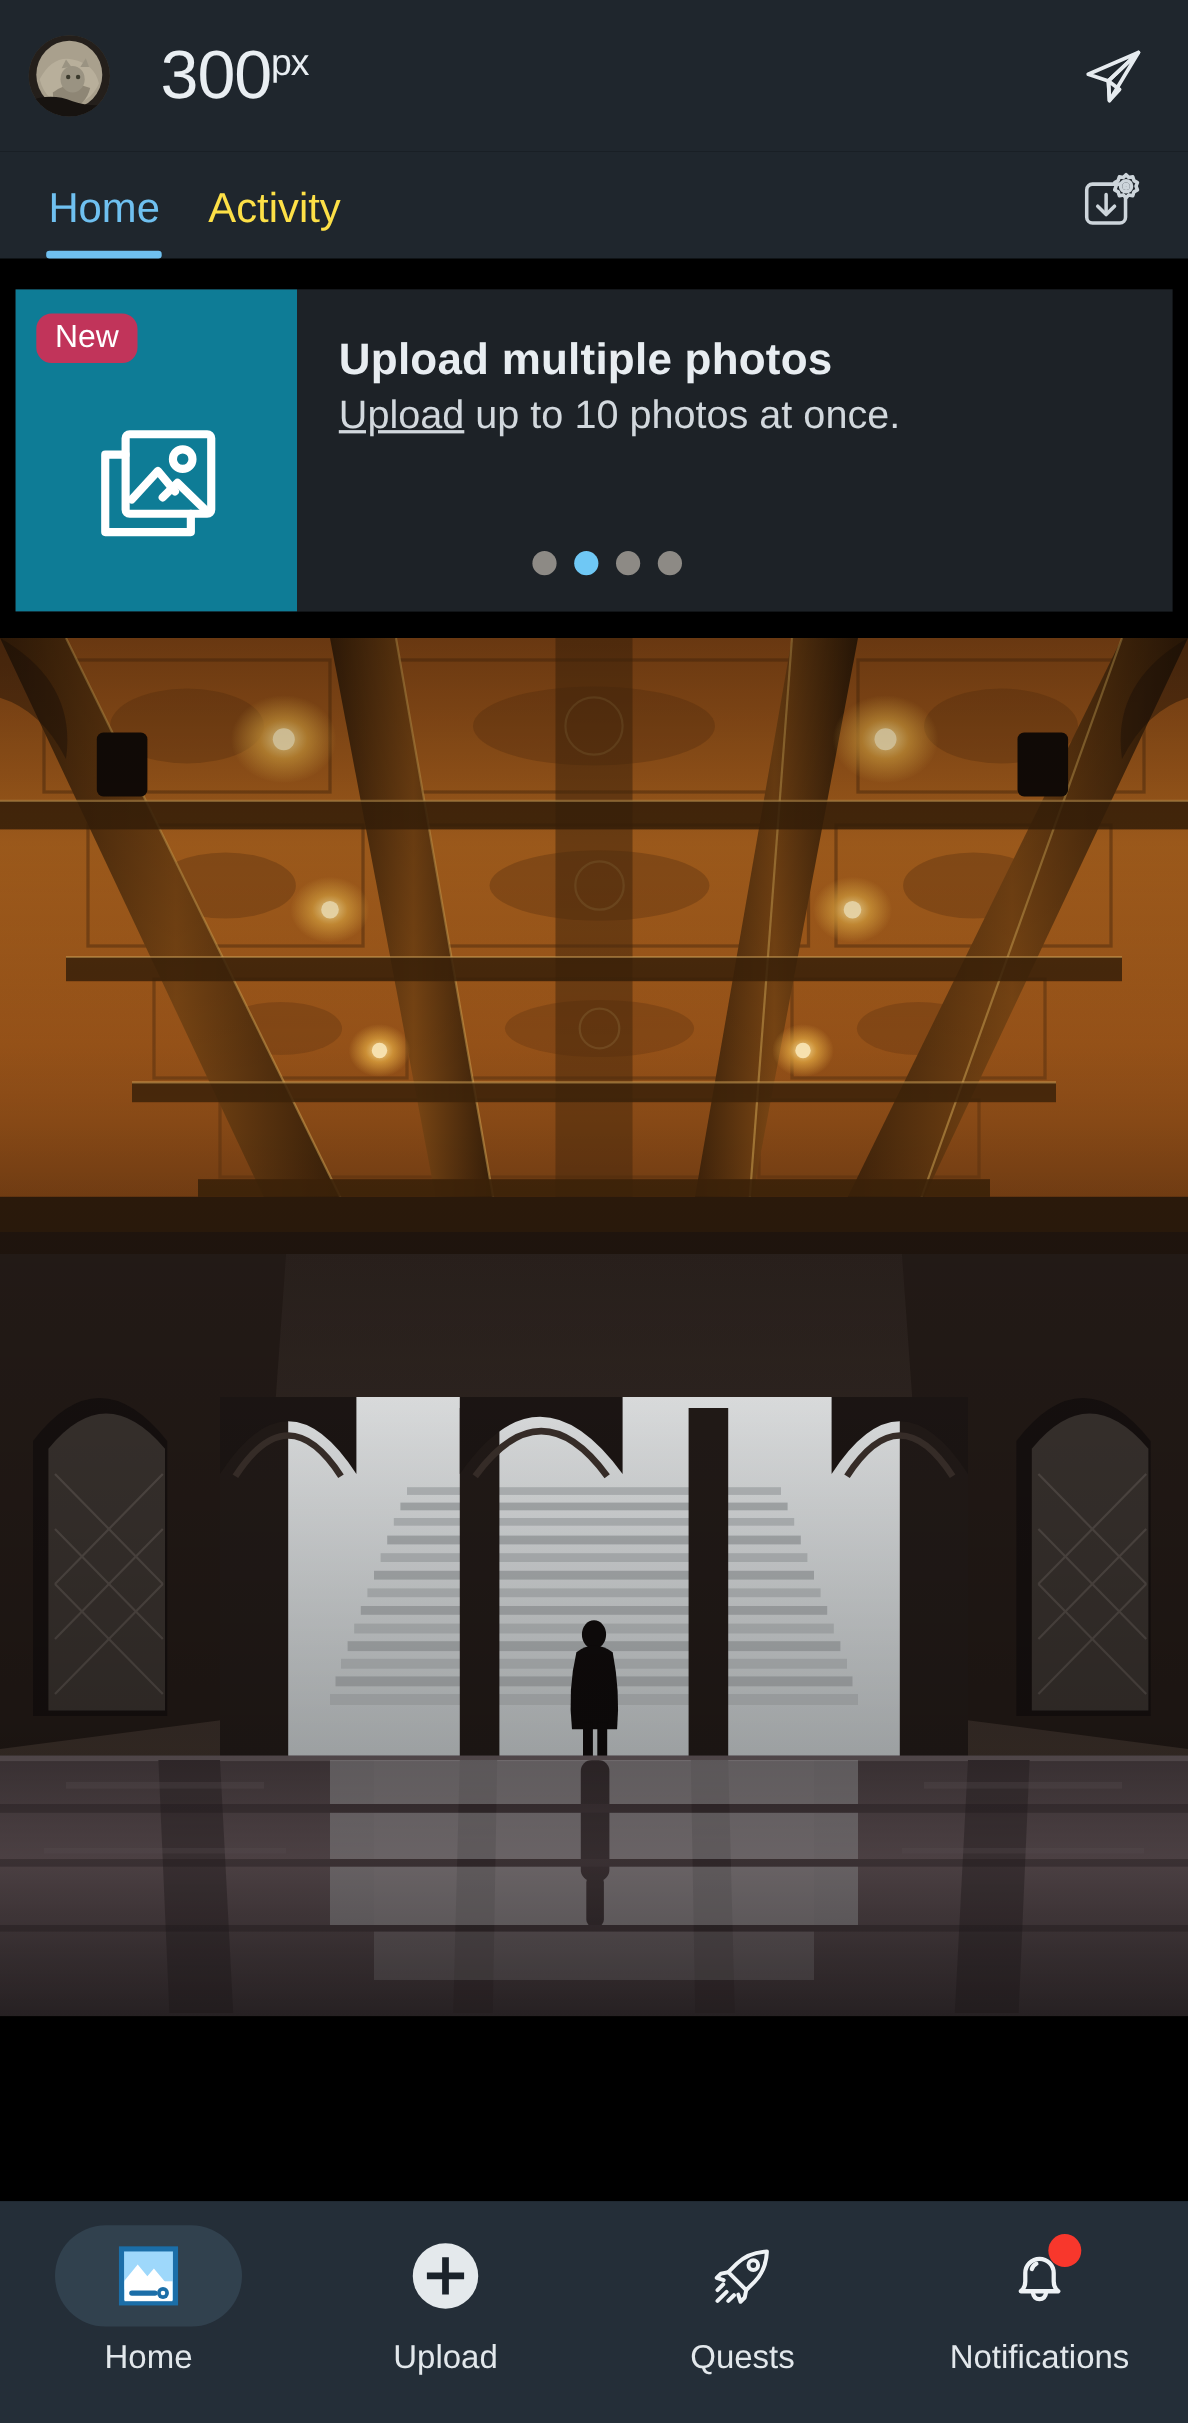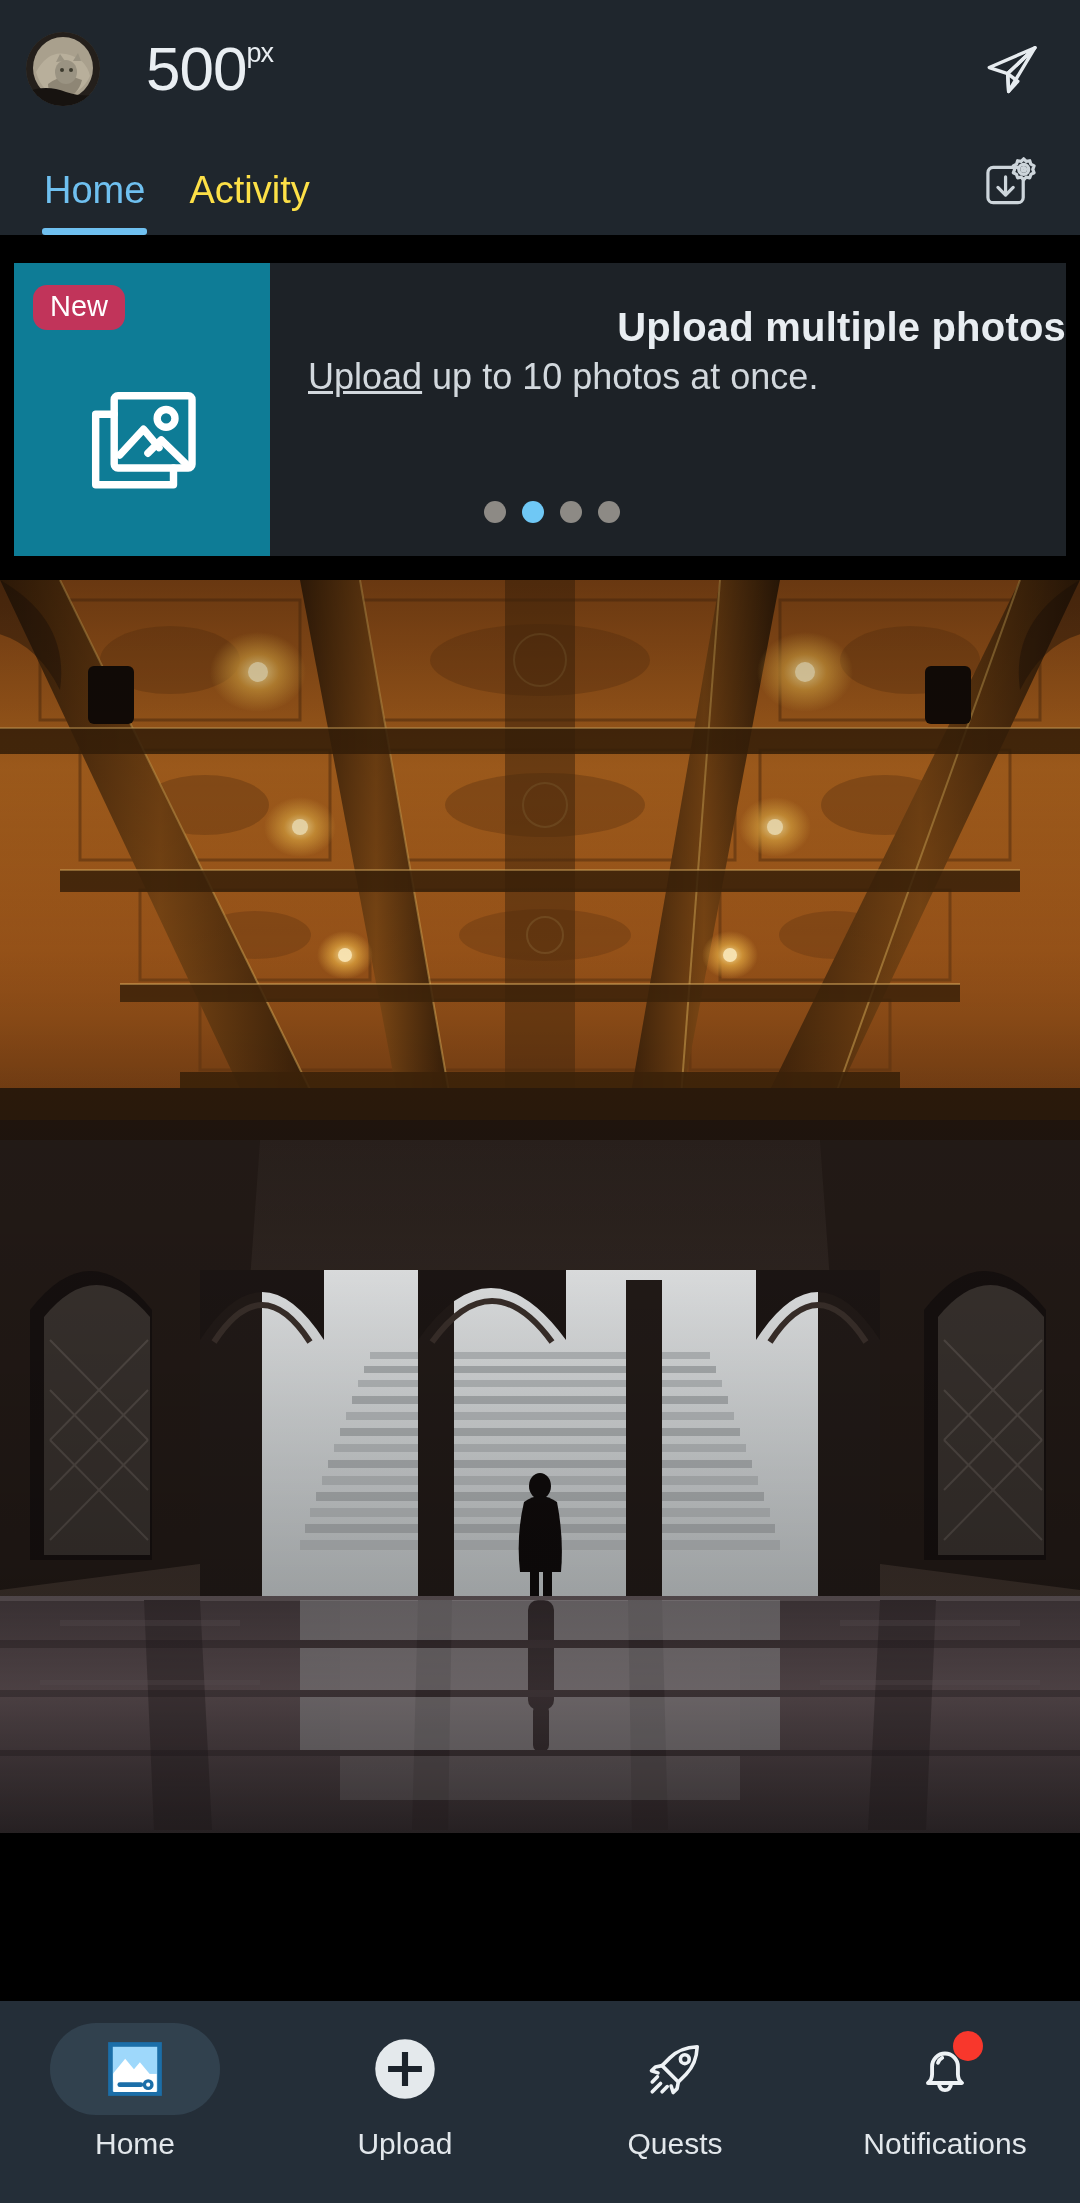--- a/index.html
+++ b/index.html
@@ -30,21 +30,21 @@
   .logo {
     margin-left:46px;
     color:#e9eef2;
     font-size:62px;
     font-weight:400;
     letter-spacing:-1px;
     display:flex;
     align-items:flex-start;
     line-height:1;
   }
-  .logo .px { font-size:27px; margin-top:2px; letter-spacing:-1px; }
+  .logo .px { font-size:34px; margin-top:2px; letter-spacing:-1px; }
   .send-btn {
     margin-left:auto;
     width:76px; height:76px;
     display:flex; align-items:center; justify-content:center;
   }
 
   
   .tabbar {
     height:97px;
     background:#1f262d;
@@ -105,21 +105,20 @@
     flex:1;
     padding:42px 0 0 38px;
     position:relative;
   }
   .banner-title {
     color:#e8edf1;
     font-size:40px;
     font-weight:bold;
     letter-spacing:0.2px;
     line-height:1.1;
-    text-align:right;
   }
   .banner-sub {
     margin-top:8px;
     color:#d2d8dd;
     font-size:36px;
     line-height:1.1;
   }
   .banner-sub .ul { text-decoration:underline; }
   .dots {
     position:absolute;
@@ -204,21 +203,21 @@
         <circle cx="36" cy="38" r="2" fill="#3b3a2d"></circle>
         <circle cx="45" cy="38" r="2" fill="#3b3a2d"></circle>
         <path d="M30 30 l4 -8 l5 7z" fill="#9a9382"></path>
         <path d="M47 29 l5 -8 l3 8z" fill="#9a9382"></path>
         <path d="M0 60 q20 -8 40 0 q18 6 34 2 l0 14 l-74 0z" fill="#171310"></path>
       </g>
     </svg>
   </div>
 
   <div class="logo">
-    <span>500</span>
+    <span>300</span>
     <span class="px">px</span>
   </div>
 
   <div class="send-btn">
     <svg width="58" height="58" viewBox="0 0 24 24" fill="none" stroke="#e6ebef" stroke-width="1.4" stroke-linejoin="round">
       <path d="M21.5 3.2 L2.6 11.4 L10.2 13.9 L21.5 3.2z"></path>
       <path d="M21.5 3.2 L10.2 13.9 L10.6 21.3 L21.5 3.2z"></path>
       <path d="M10.2 13.9 L10.6 21.3 L14.4 17.1z"></path>
     </svg>
   </div>

